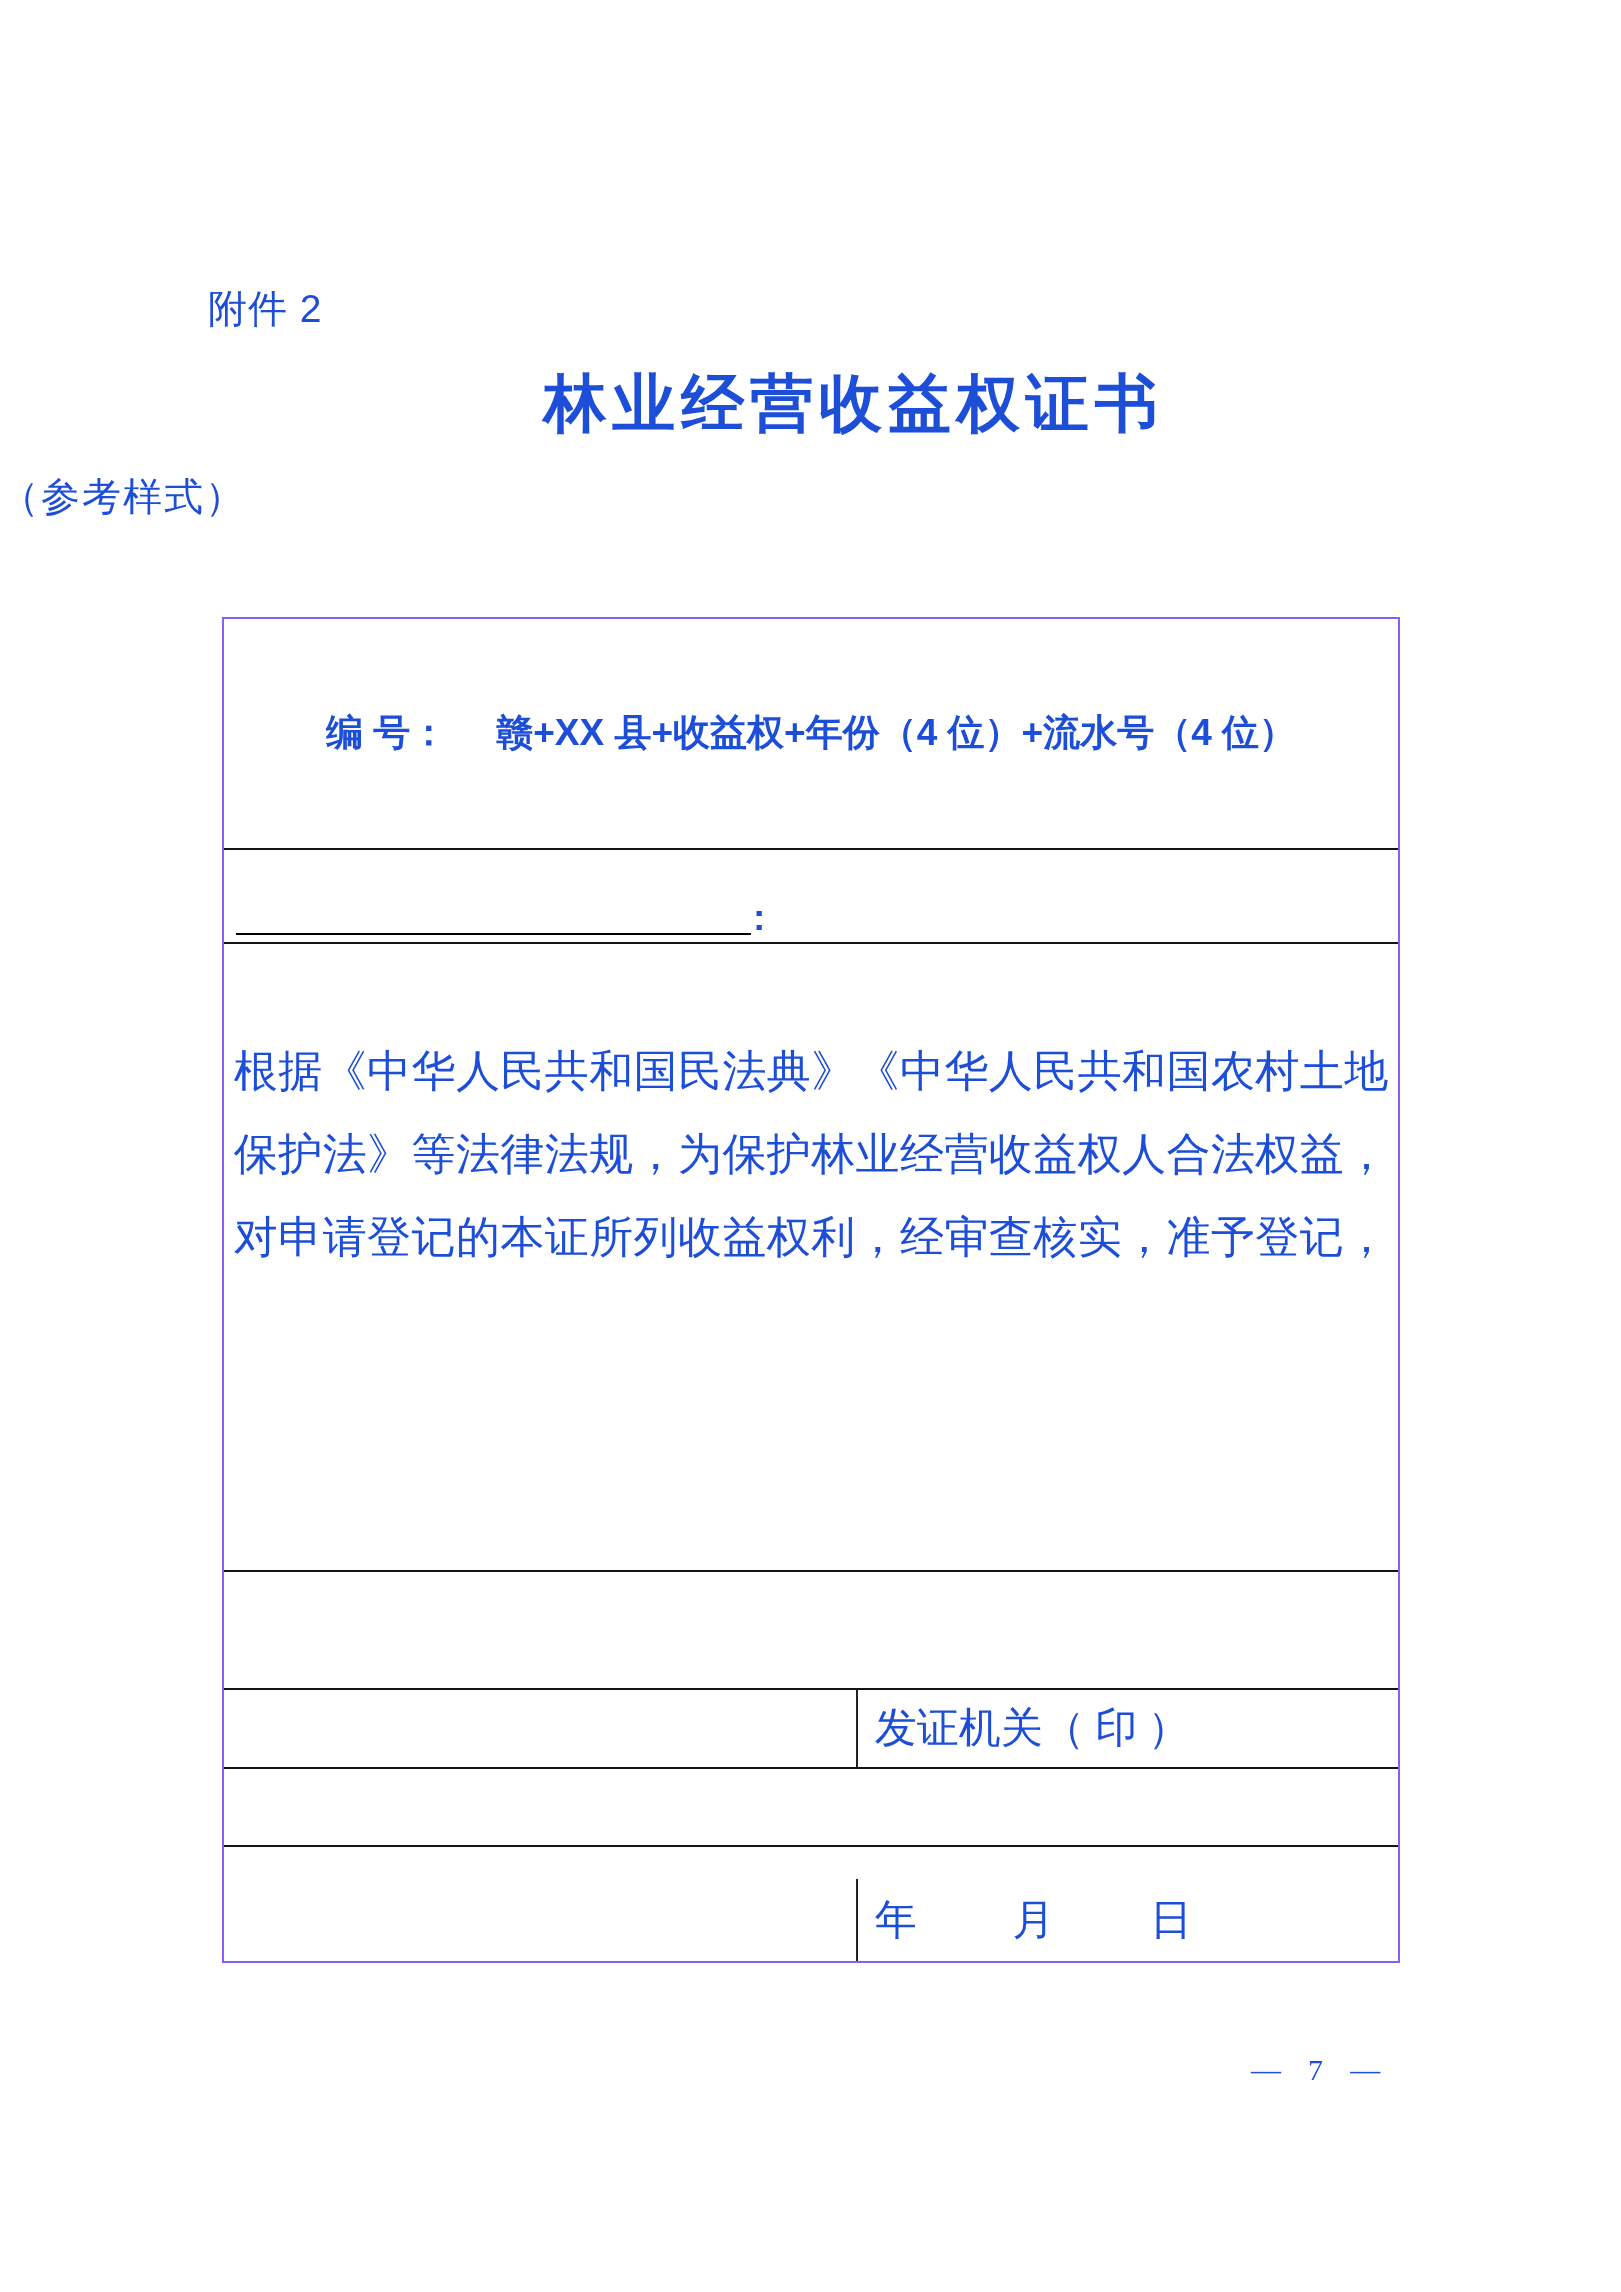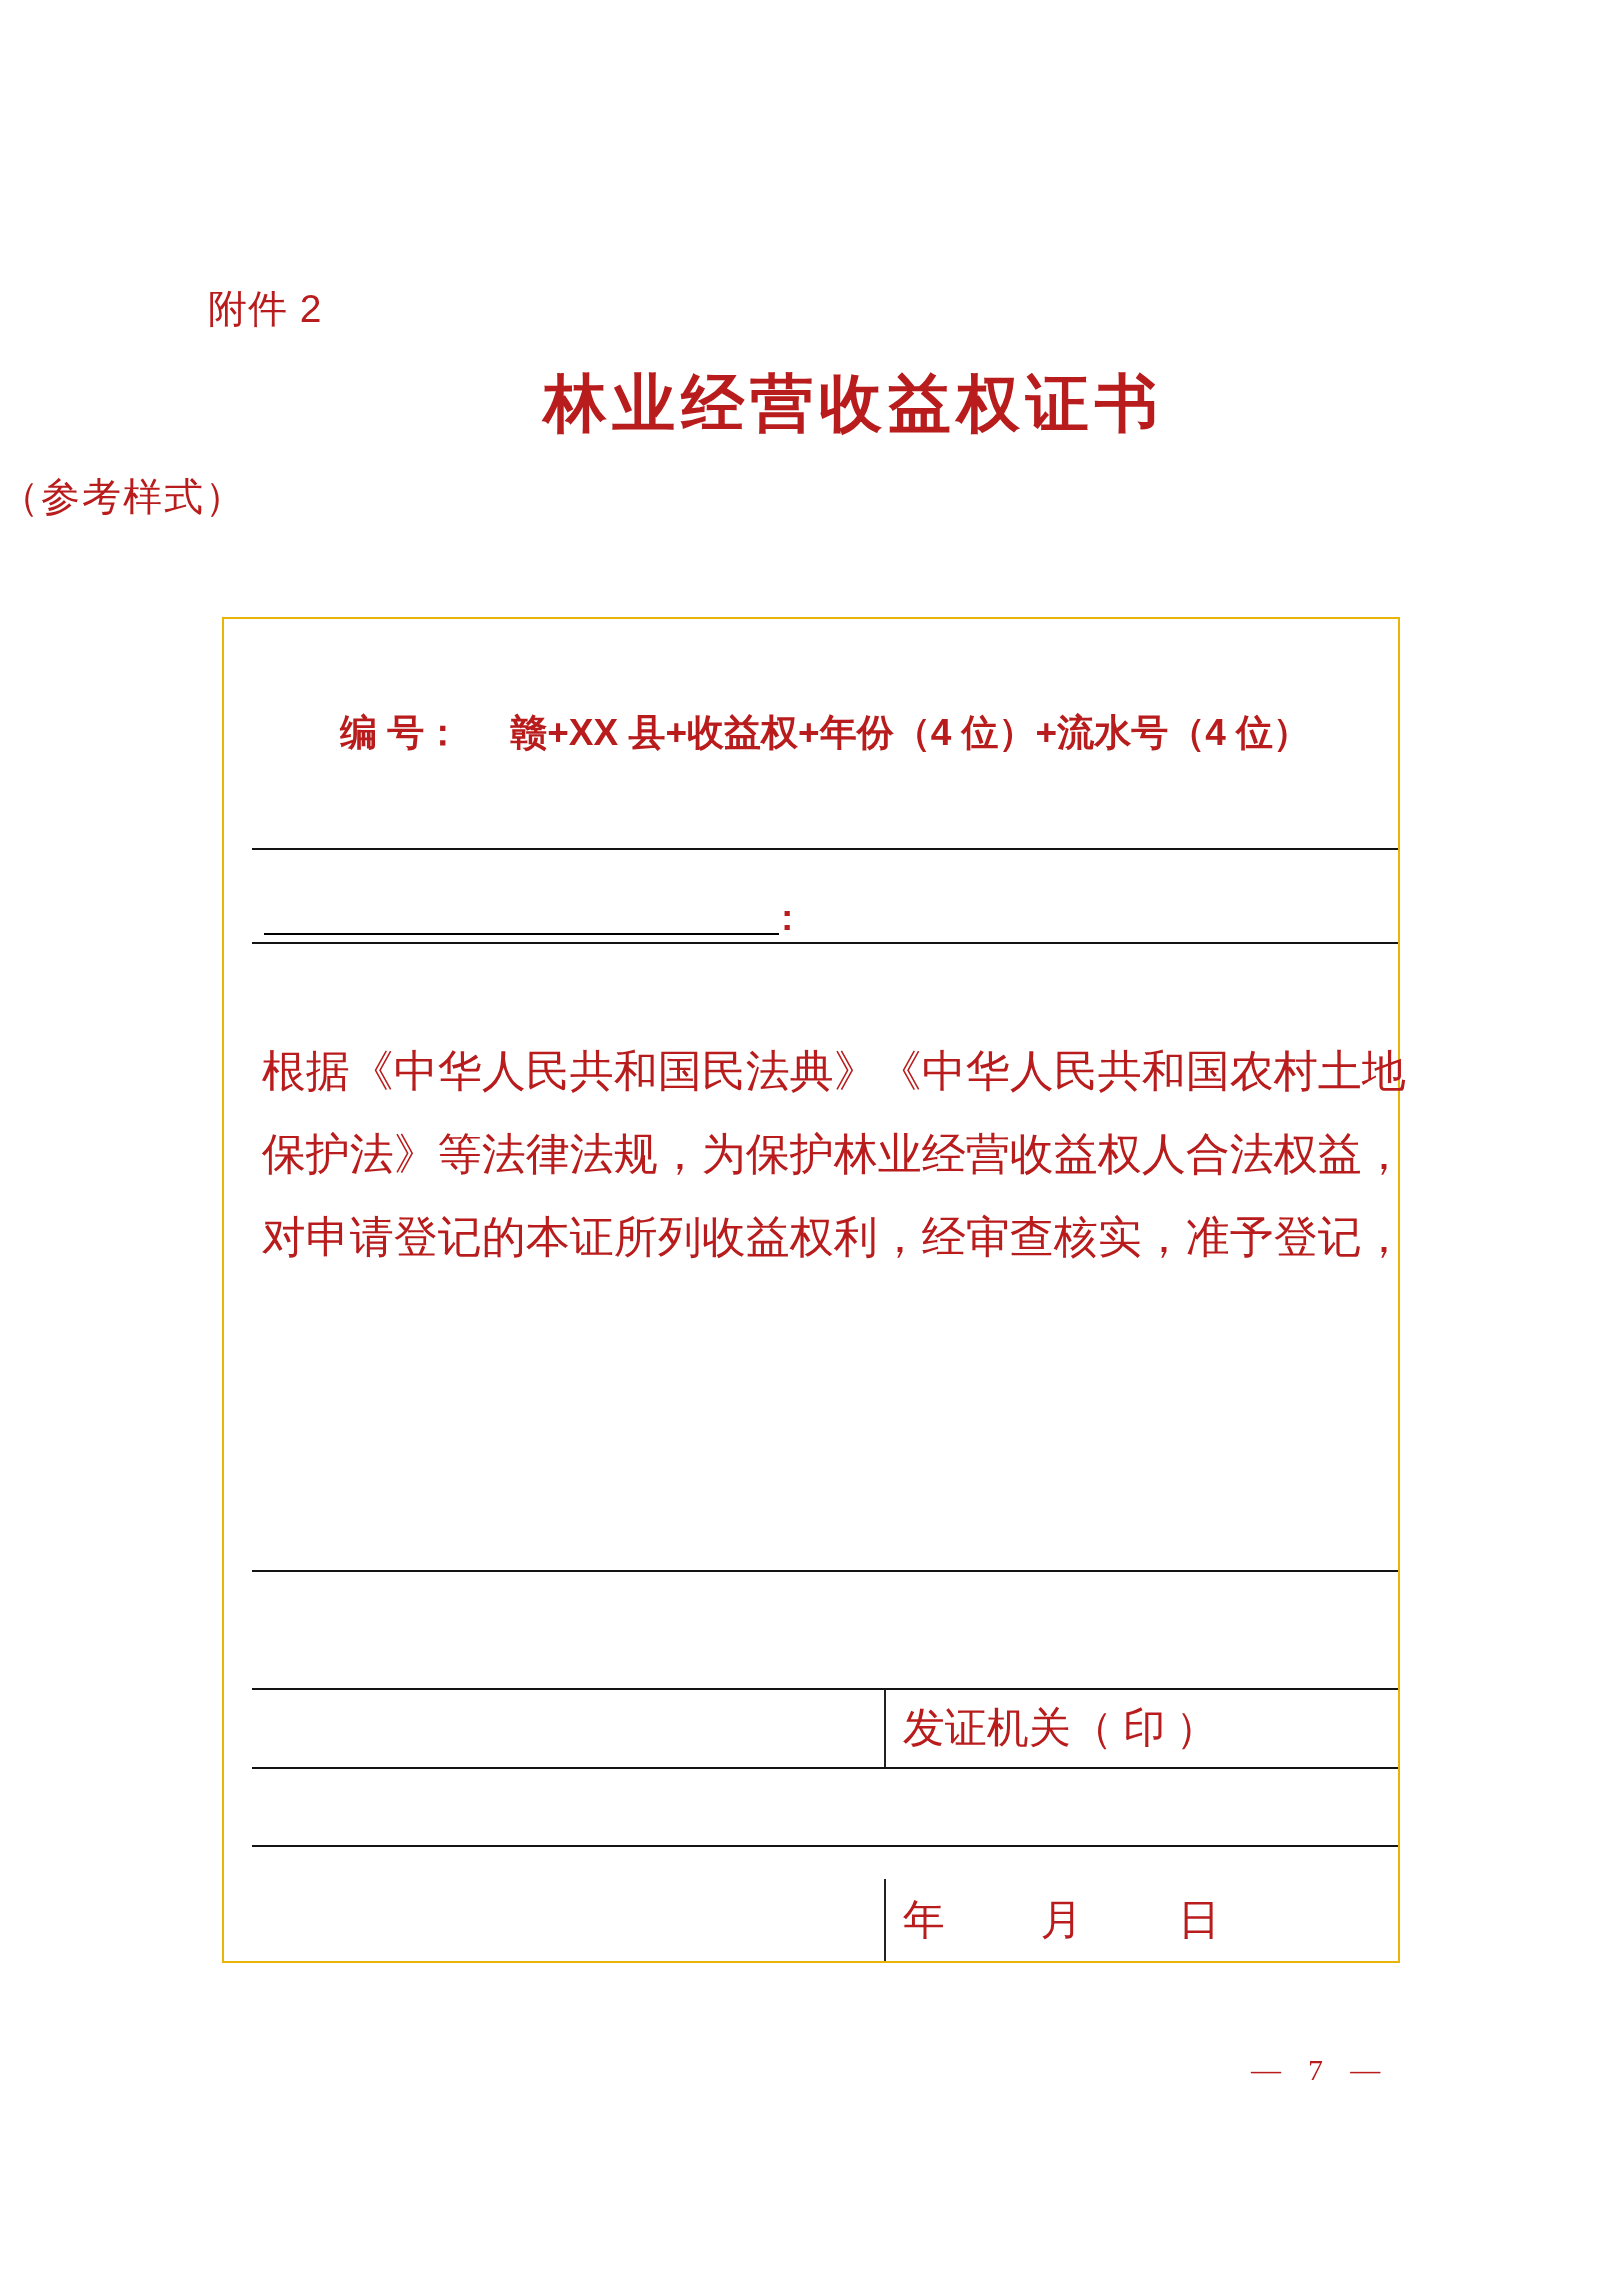--- a/index.html
+++ b/index.html
@@ -1,21 +1,21 @@
 <!DOCTYPE html>
 <html><head>
 <meta charset="utf-8">
 <style>
   html,body{margin:0;padding:0;background:#ffffff;}
   .page{
     position:relative;
     width:1621px;height:2293px;
     background:#ffffff;
     font-family:"Liberation Serif","DejaVu Serif",serif;
-    color:#b91c1c;
+    color:#1d4ed8;
     overflow:hidden;
   }
   .attachment-label{
     position:absolute;left:208px;top:286px;
     font-family:"Liberation Sans","DejaVu Sans",sans-serif;
     font-size:39px;line-height:1.2;letter-spacing:1px;
   }
   .doc-title{
     position:absolute;left:0;top:367px;width:100%;
     text-align:center;font-weight:bold;
@@ -24,23 +24,23 @@
     padding-left:43px;
   }
   .doc-subtitle{
     position:absolute;left:0;top:474px;width:100%;
     text-align:left;font-size:39px;line-height:1.2;letter-spacing:2px;
     font-family:"Liberation Serif","DejaVu Serif",serif;
   }
   .cert-table{
     position:absolute;left:222px;top:617px;
     width:1178px;height:1346px;
-    border:2px solid #eab308;
+    border:2px solid #8b5cf6;
     box-sizing:border-box;
-    display:flex;flex-direction:column;padding-left:28px;
+    display:flex;flex-direction:column;
   }
   .row{box-sizing:border-box;position:relative;border-bottom:2.9px solid #141414;}
   .row.last{border-bottom:none;}
   .row-serial{height:257px;display:flex;align-items:center;justify-content:center;}
   .serial-line{
     font-family:"Liberation Sans","DejaVu Sans",sans-serif;
     font-weight:bold;font-size:37px;white-space:nowrap;
   }
   .serial-value{margin-left:49px;}
   .row-addressee{height:105px;}

